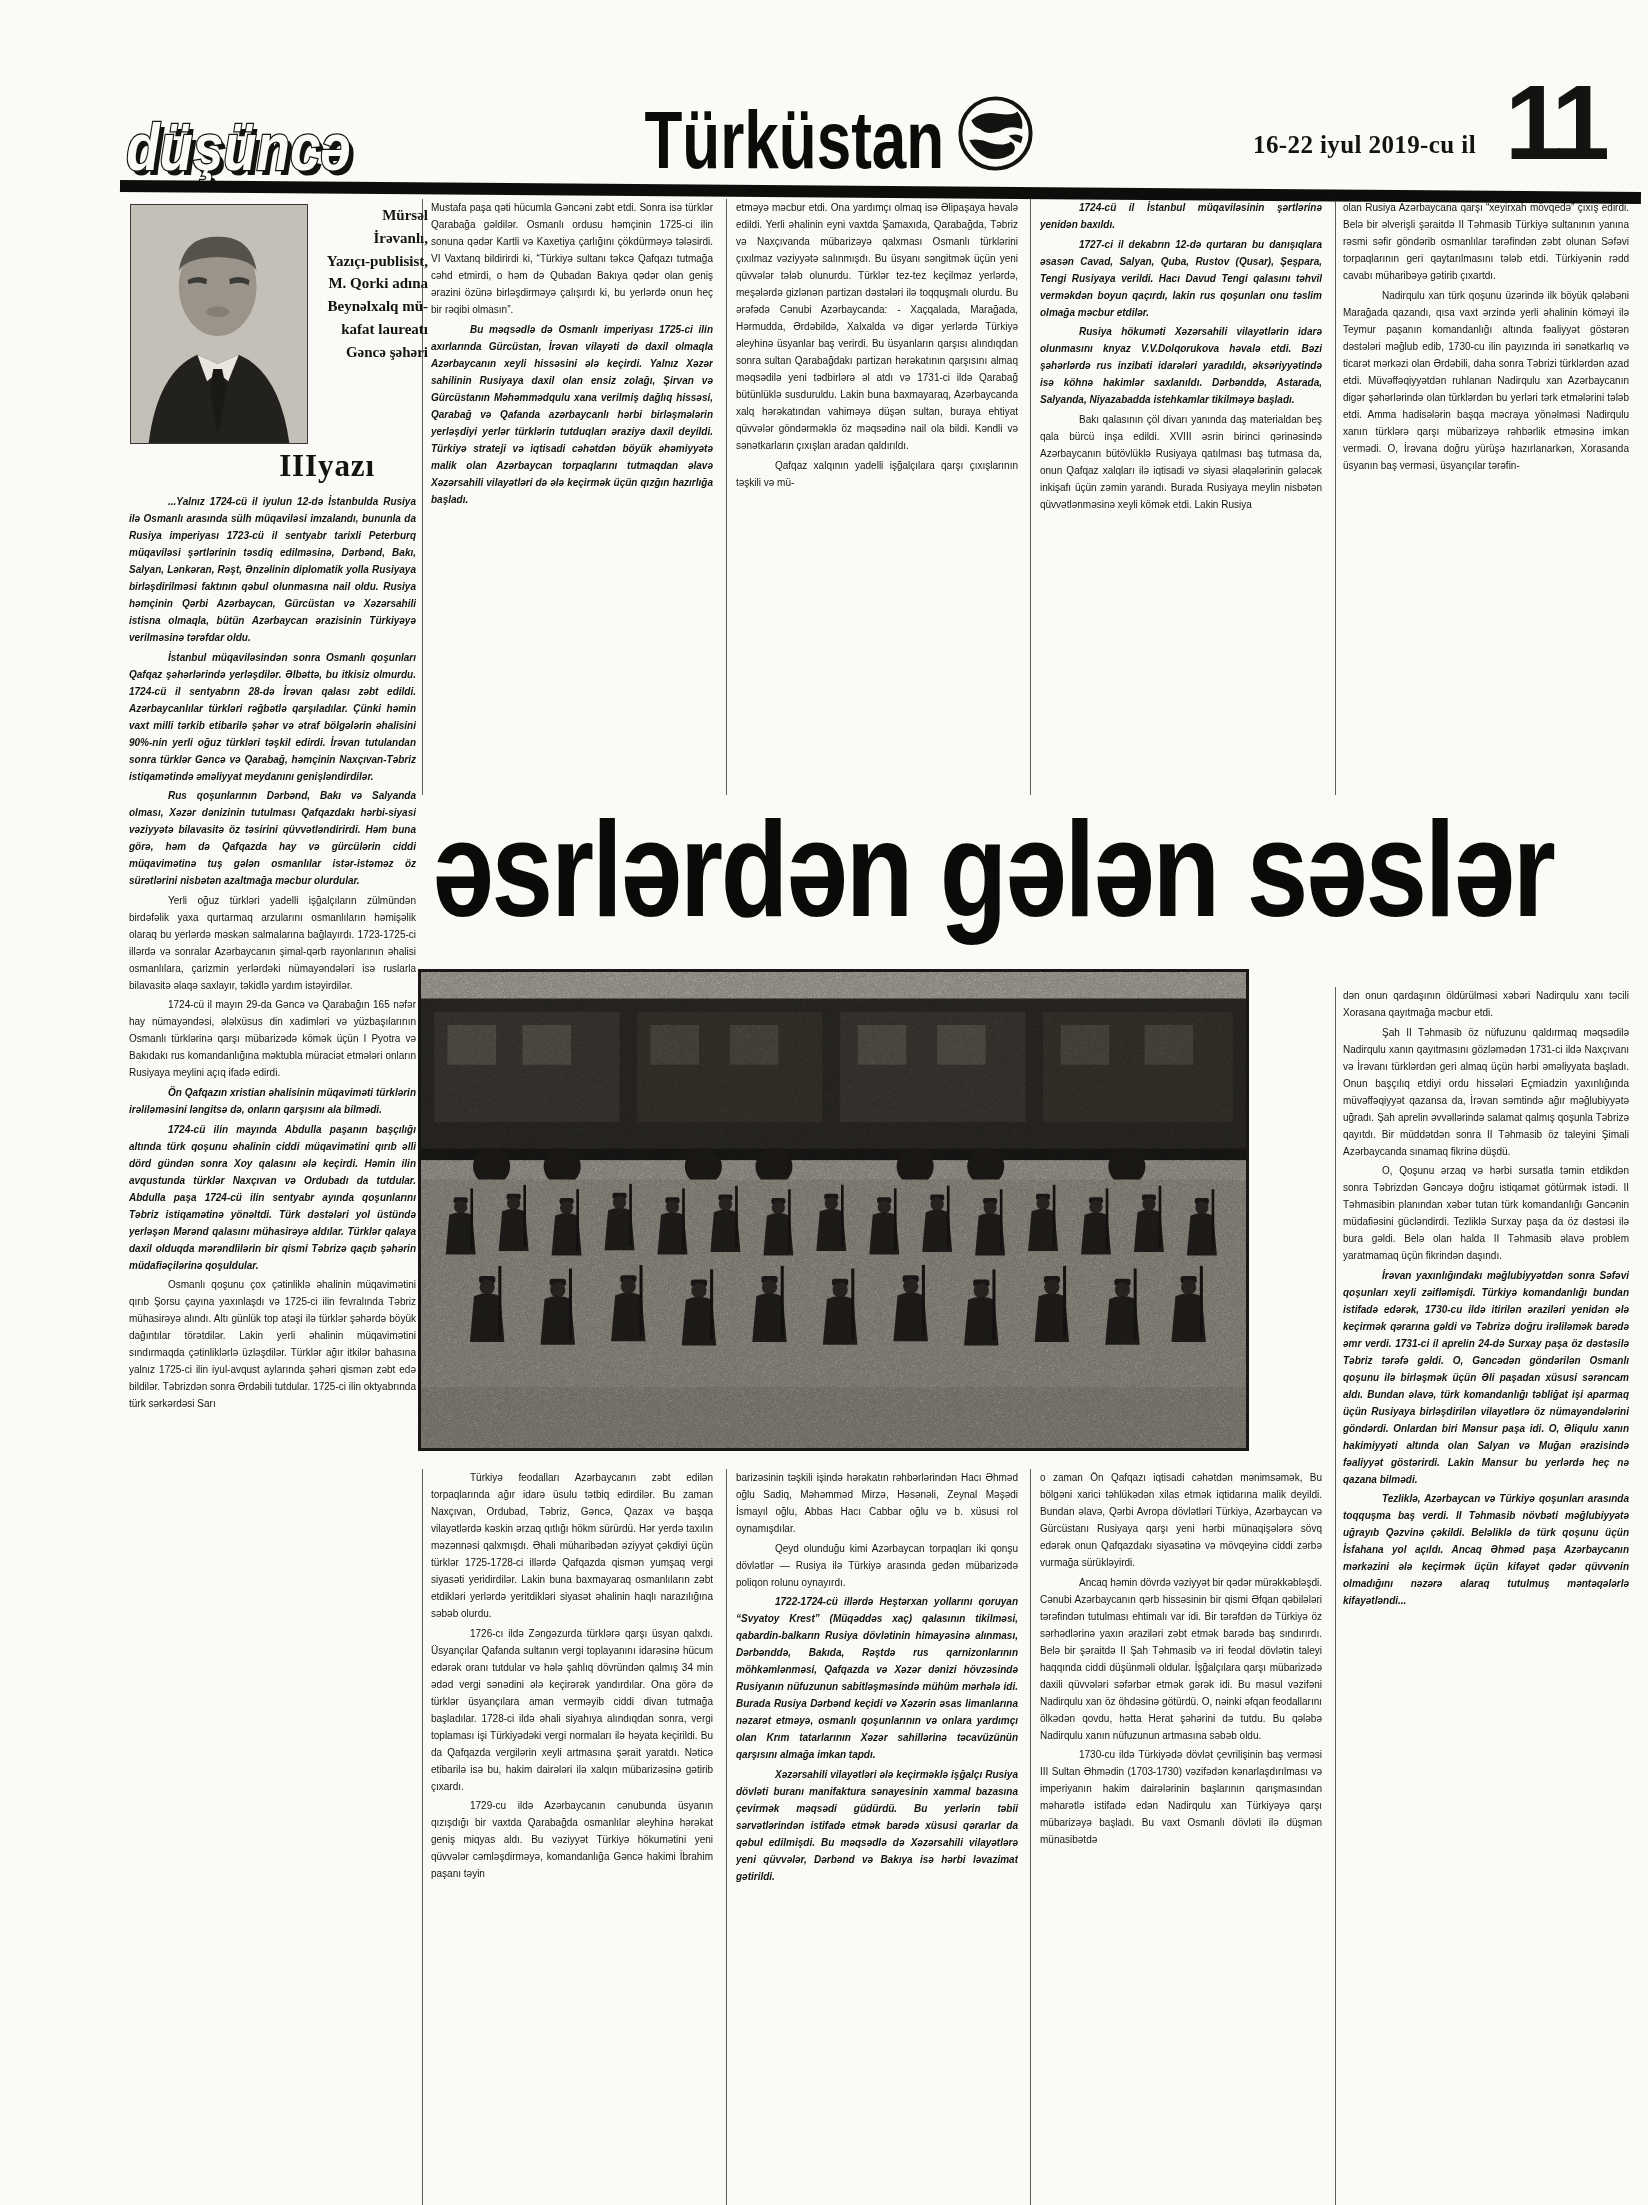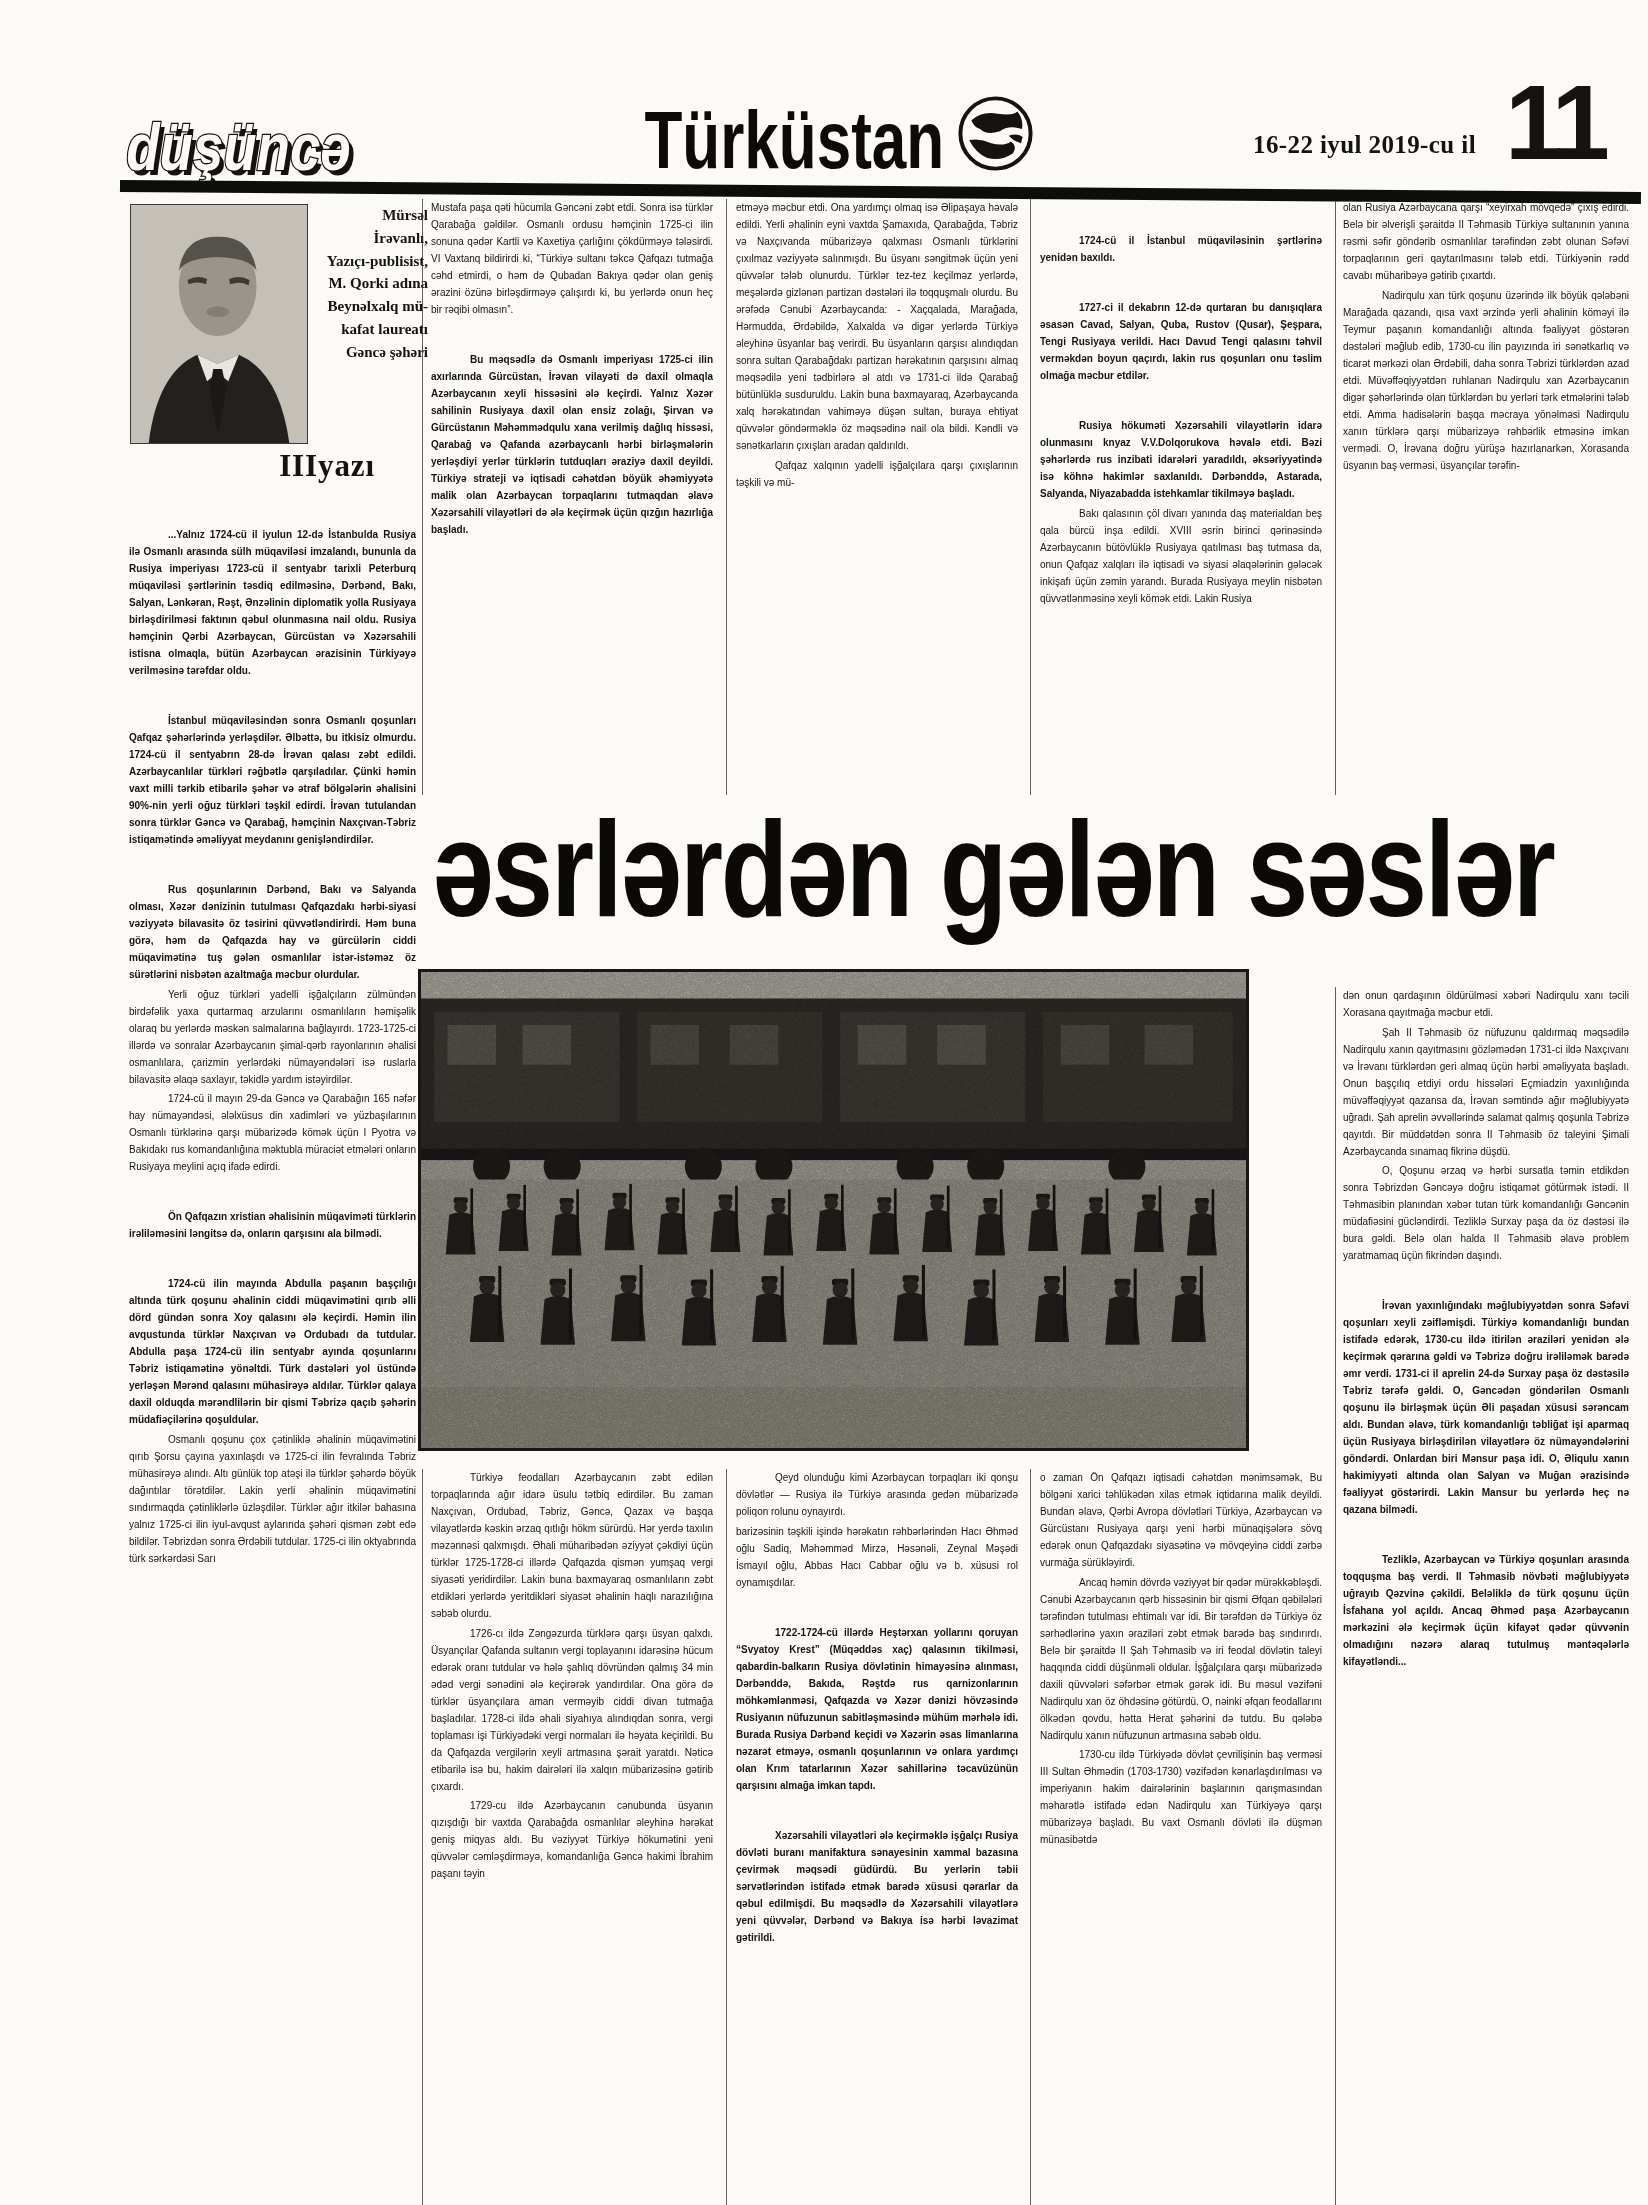--- a/index.html
+++ b/index.html
@@ -30,21 +30,21 @@
     font-family:"Liberation Serif", serif;font-weight:700;font-size:15px;
     line-height:1.52;text-align:right;
   }
   #author-series{
     position:absolute;left:190px;top:448px;width:185px;text-align:right;
     font-family:"Liberation Serif", serif;font-weight:700;font-size:31px;letter-spacing:0.9px;
   }
   
   .col{position:absolute;overflow:hidden;font-size:10px;line-height:17px;text-align:justify;}
   .col p{margin:0 0 2.6px 0;text-indent:39px;}
-  .col p.it{font-weight:700;margin-top:33px;}
+  .col p.it{font-style:italic;font-weight:700;}
   #col1{left:129px;top:493px;width:287px;height:1570px;}
   #col2{left:431px;top:199px;width:282px;height:596px;}
   #col3{left:736px;top:199px;width:282px;height:596px;}
   #col4{left:1040px;top:199px;width:282px;height:596px;}
   #col5t{left:1343px;top:199px;width:286px;height:596px;}
   #col5b{left:1343px;top:987px;width:286px;height:1222px;}
   #b1{left:431px;top:1469px;width:282px;height:838px;}
   #b2{left:736px;top:1469px;width:282px;height:838px;}
   #b3{left:1040px;top:1469px;width:282px;height:838px;}
   .vsep{position:absolute;width:1.3px;background:#2a2926;opacity:.75;}
@@ -240,22 +240,22 @@
     <p class="it">İrəvan yaxınlığındakı məğlubiyyətdən sonra Səfəvi qoşunları xeyli zəifləmişdi. Türkiyə komandanlığı bundan istifadə edərək, 1730-cu ildə itirilən əraziləri yenidən ələ keçirmək qərarına gəldi və Təbrizə doğru irəliləmək barədə əmr verdi. 1731-ci il aprelin 24-də Surxay paşa öz dəstəsilə Təbriz tərəfə gəldi. O, Gəncədən göndərilən Osmanlı qoşunu ilə birləşmək üçün Əli paşadan xüsusi sərəncam aldı. Bundan əlavə, türk komandanlığı təbliğat işi aparmaq üçün Rusiyaya birləşdirilən vilayətlərə öz nümayəndələrini göndərdi. Onlardan biri Mənsur paşa idi. O, Əliqulu xanın hakimiyyəti altında olan Salyan və Muğan ərazisində fəaliyyət göstərirdi. Lakin Mansur bu yerlərdə heç nə qazana bilmədi.</p>
     <p class="it">Tezliklə, Azərbaycan və Türkiyə qoşunları arasında toqquşma baş verdi. II Təhmasib növbəti məğlubiyyətə uğrayıb Qəzvinə çəkildi. Beləliklə də türk qoşunu üçün İsfahana yol açıldı. Ancaq Əhməd paşa Azərbaycanın mərkəzini ələ keçirmək üçün kifayət qədər qüvvənin olmadığını nəzərə alaraq tutulmuş məntəqələrlə kifayətləndi...</p>
   </div>
 
   <div id="b1" class="col">
     <p>Türkiyə feodalları Azərbaycanın zəbt edilən torpaqlarında ağır idarə üsulu tətbiq edirdilər. Bu zaman Naxçıvan, Ordubad, Təbriz, Gəncə, Qazax və başqa vilayətlərdə kəskin ərzaq qıtlığı hökm sürürdü. Hər yerdə taxılın məzənnəsi qalxmışdı. Əhali müharibədən əziyyət çəkdiyi üçün türklər 1725-1728-ci illərdə Qafqazda qismən yumşaq vergi siyasəti yeridirdilər. Lakin buna baxmayaraq osmanlıların zəbt etdikləri yerlərdə yeritdikləri siyasət əhalinin haqlı narazılığına səbəb olurdu.</p>
     <p>1726-cı ildə Zəngəzurda türklərə qarşı üsyan qalxdı. Üsyançılar Qafanda sultanın vergi toplayanını idarəsinə hücum edərək oranı tutdular və hələ şahlıq dövründən qalmış 34 min ədəd vergi sənədini ələ keçirərək yandırdılar. Ona görə də türklər üsyançılara aman verməyib ciddi divan tutmağa başladılar. 1728-ci ildə əhali siyahıya alındıqdan sonra, vergi toplaması işi Türkiyədəki vergi normaları ilə həyata keçirildi. Bu da Qafqazda vergilərin xeyli artmasına şərait yaratdı. Nəticə etibarilə isə bu, hakim dairələri ilə xalqın mübarizəsinə gətirib çıxardı.</p>
     <p>1729-cu ildə Azərbaycanın cənubunda üsyanın qızışdığı bir vaxtda Qarabağda osmanlılar əleyhinə hərəkat geniş miqyas aldı. Bu vəziyyət Türkiyə hökumətini yeni qüvvələr cəmləşdirməyə, komandanlığa Gəncə hakimi İbrahim paşanı təyin</p>
   </div>
   <div id="b2" class="col">
+    <p style="text-indent:0">barizəsinin təşkili işində hərəkatın rəhbərlərindən Hacı Əhməd oğlu Sadiq, Məhəmməd Mirzə, Həsənəli, Zeynal Məşədi İsmayıl oğlu, Abbas Hacı Cabbar oğlu və b. xüsusi rol oynamışdılar.</p>
     <p>Qeyd olunduğu kimi Azərbaycan torpaqları iki qonşu dövlətlər — Rusiya ilə Türkiyə arasında gedən mübarizədə poliqon rolunu oynayırdı.</p>
-    <p style="text-indent:0">barizəsinin təşkili işində hərəkatın rəhbərlərindən Hacı Əhməd oğlu Sadiq, Məhəmməd Mirzə, Həsənəli, Zeynal Məşədi İsmayıl oğlu, Abbas Hacı Cabbar oğlu və b. xüsusi rol oynamışdılar.</p>
     <p class="it">1722-1724-cü illərdə Heştərxan yollarını qoruyan “Svyatoy Krest” (Müqəddəs xaç) qalasının tikilməsi, qabardin-balkarın Rusiya dövlətinin himayəsinə alınması, Dərbənddə, Bakıda, Rəştdə rus qarnizonlarının möhkəmlənməsi, Qafqazda və Xəzər dənizi hövzəsində Rusiyanın nüfuzunun sabitləşməsində mühüm mərhələ idi. Burada Rusiya Dərbənd keçidi və Xəzərin əsas limanlarına nəzarət etməyə, osmanlı qoşunlarının və onlara yardımçı olan Krım tatarlarının Xəzər sahillərinə təcavüzünün qarşısını almağa imkan tapdı.</p>
     <p class="it">Xəzərsahili vilayətləri ələ keçirməklə işğalçı Rusiya dövləti buranı manifaktura sənayesinin xammal bazasına çevirmək məqsədi güdürdü. Bu yerlərin təbii sərvətlərindən istifadə etmək barədə xüsusi qərarlar da qəbul edilmişdi. Bu məqsədlə də Xəzərsahili vilayətlərə yeni qüvvələr, Dərbənd və Bakıya isə hərbi ləvazimat gətirildi.</p>
   </div>
   <div id="b3" class="col">
     <p style="text-indent:0">o zaman Ön Qafqazı iqtisadi cəhətdən mənimsəmək, Bu bölgəni xarici təhlükədən xilas etmək iqtidarına malik deyildi. Bundan əlavə, Qərbi Avropa dövlətləri Türkiyə, Azərbaycan və Gürcüstanı Rusiyaya qarşı yeni hərbi münaqişələrə sövq edərək onun Qafqazdakı siyasətinə və mövqeyinə ciddi zərbə vurmağa sürükləyirdi.</p>
     <p>Ancaq həmin dövrdə vəziyyət bir qədər mürəkkəbləşdi. Cənubi Azərbaycanın qərb hissəsinin bir qismi Əfqan qəbilələri tərəfindən tutulması ehtimalı var idi. Bir tərəfdən də Türkiyə öz sərhədlərinə yaxın əraziləri zəbt etmək barədə baş sındırırdı. Belə bir şəraitdə II Şah Təhmasib və iri feodal dövlətin taleyi haqqında ciddi düşünməli oldular. İşğalçılara qarşı mübarizədə daxili qüvvələri səfərbər etmək gərək idi. Bu məsul vəzifəni Nadirqulu xan öz öhdəsinə götürdü. O, nəinki əfqan feodallarını ölkədən qovdu, hətta Herat şəhərini də tutdu. Bu qələbə Nadirqulu xanın nüfuzunun artmasına səbəb oldu.</p>
     <p>1730-cu ildə Türkiyədə dövlət çevrilişinin baş verməsi III Sultan Əhmədin (1703-1730) vəzifədən kənarlaşdırılması və imperiyanın hakim dairələrinin başlarının qarışmasından məharətlə istifadə edən Nadirqulu xan Türkiyəyə qarşı mübarizəyə başladı. Bu vaxt Osmanlı dövləti ilə düşmən münasibətdə</p>
   </div>
 
 </div>

